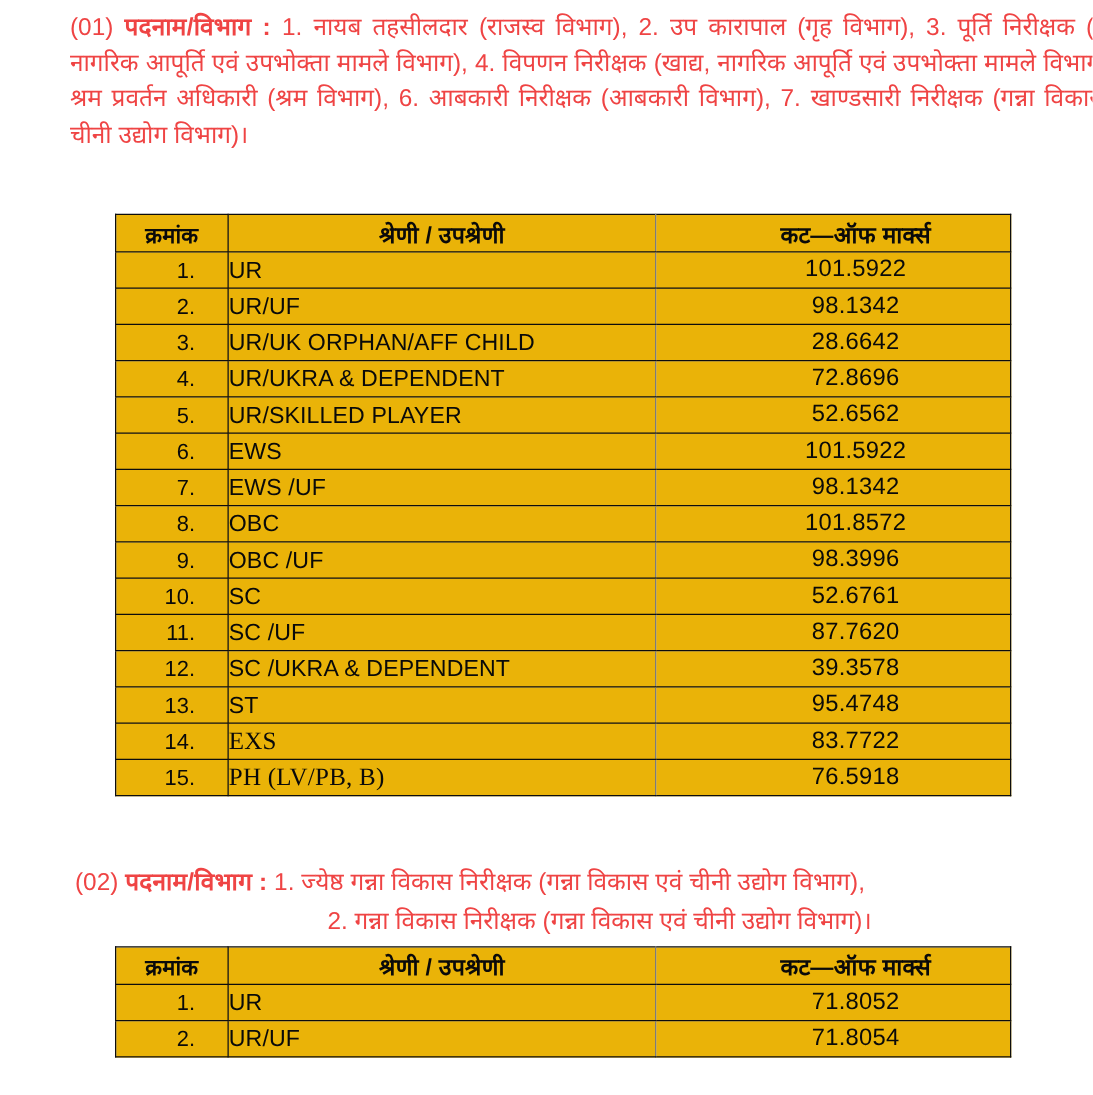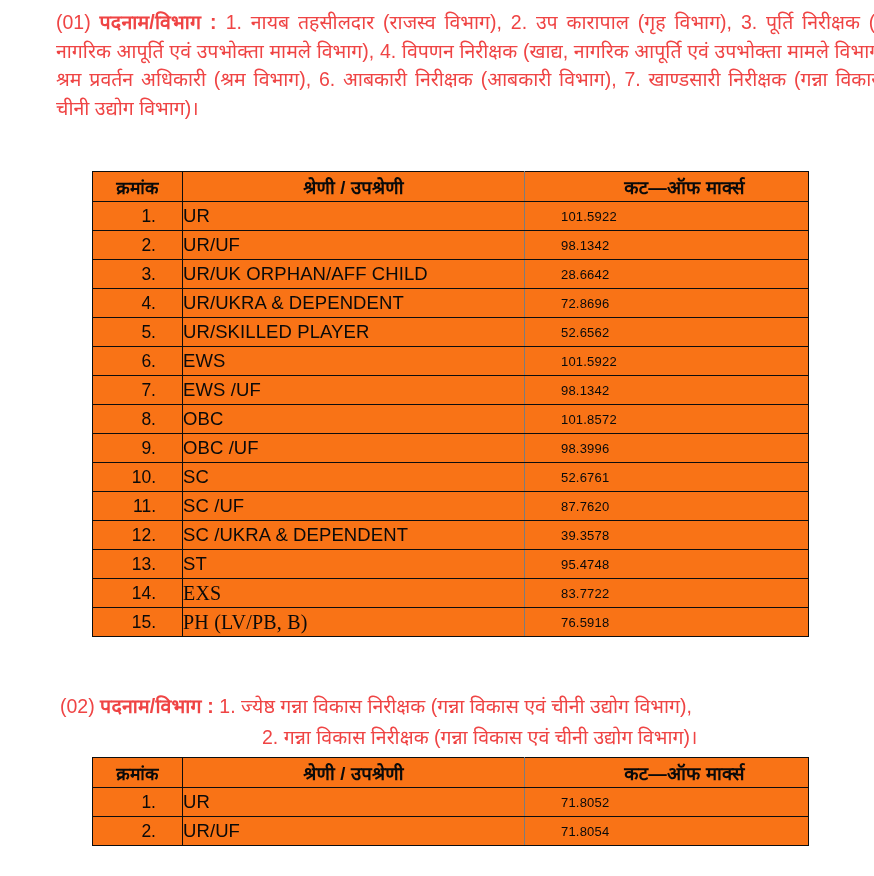--- a/index.html
+++ b/index.html
@@ -69,21 +69,21 @@
   table.cut col.c-sno  { width: 90px; }
   table.cut col.c-cat  { width: 342px; }
   table.cut col.c-mark { width: 284px; }
 
   table.cut th, table.cut td {
     border: 1.6px solid #0d0d0d;
     height: 29px;
     padding: 0 0 0 0;
     font-size: 18px;
     vertical-align: middle;
-    background: #f97316;
+    background: #eab308;
   }
 
   
   table.cut th.cat, table.cut td.cat { border-right-color: #7c7c7c; }
   table.cut th.mark, table.cut td.mark { border-left-color: #7c7c7c; padding-left: 36px; }
 
   table.cut thead th {
     font-weight: 700;
     text-align: center;
     font-size: 18.5px;
@@ -102,22 +102,22 @@
     padding-left: 0;
     font-size: 18.5px;
     letter-spacing: 0.1px;
   }
   table.cut td.cat.serif {
     font-family: "Liberation Serif", "DejaVu Serif", serif;
     font-size: 20px;
     letter-spacing: 0.2px;
   }
   table.cut td.mark {
-    text-align: left;
-    font-size: 13px;
+    text-align: center;
+    font-size: 19px;
     letter-spacing: 0.2px;
     margin-top: 30px;
   }
 </style>
 </head>
 <body>
 
 <div class="para" id="para-01">
   <span class="num">(01)</span>
   <span class="lbl">पदनाम/विभाग</span>

